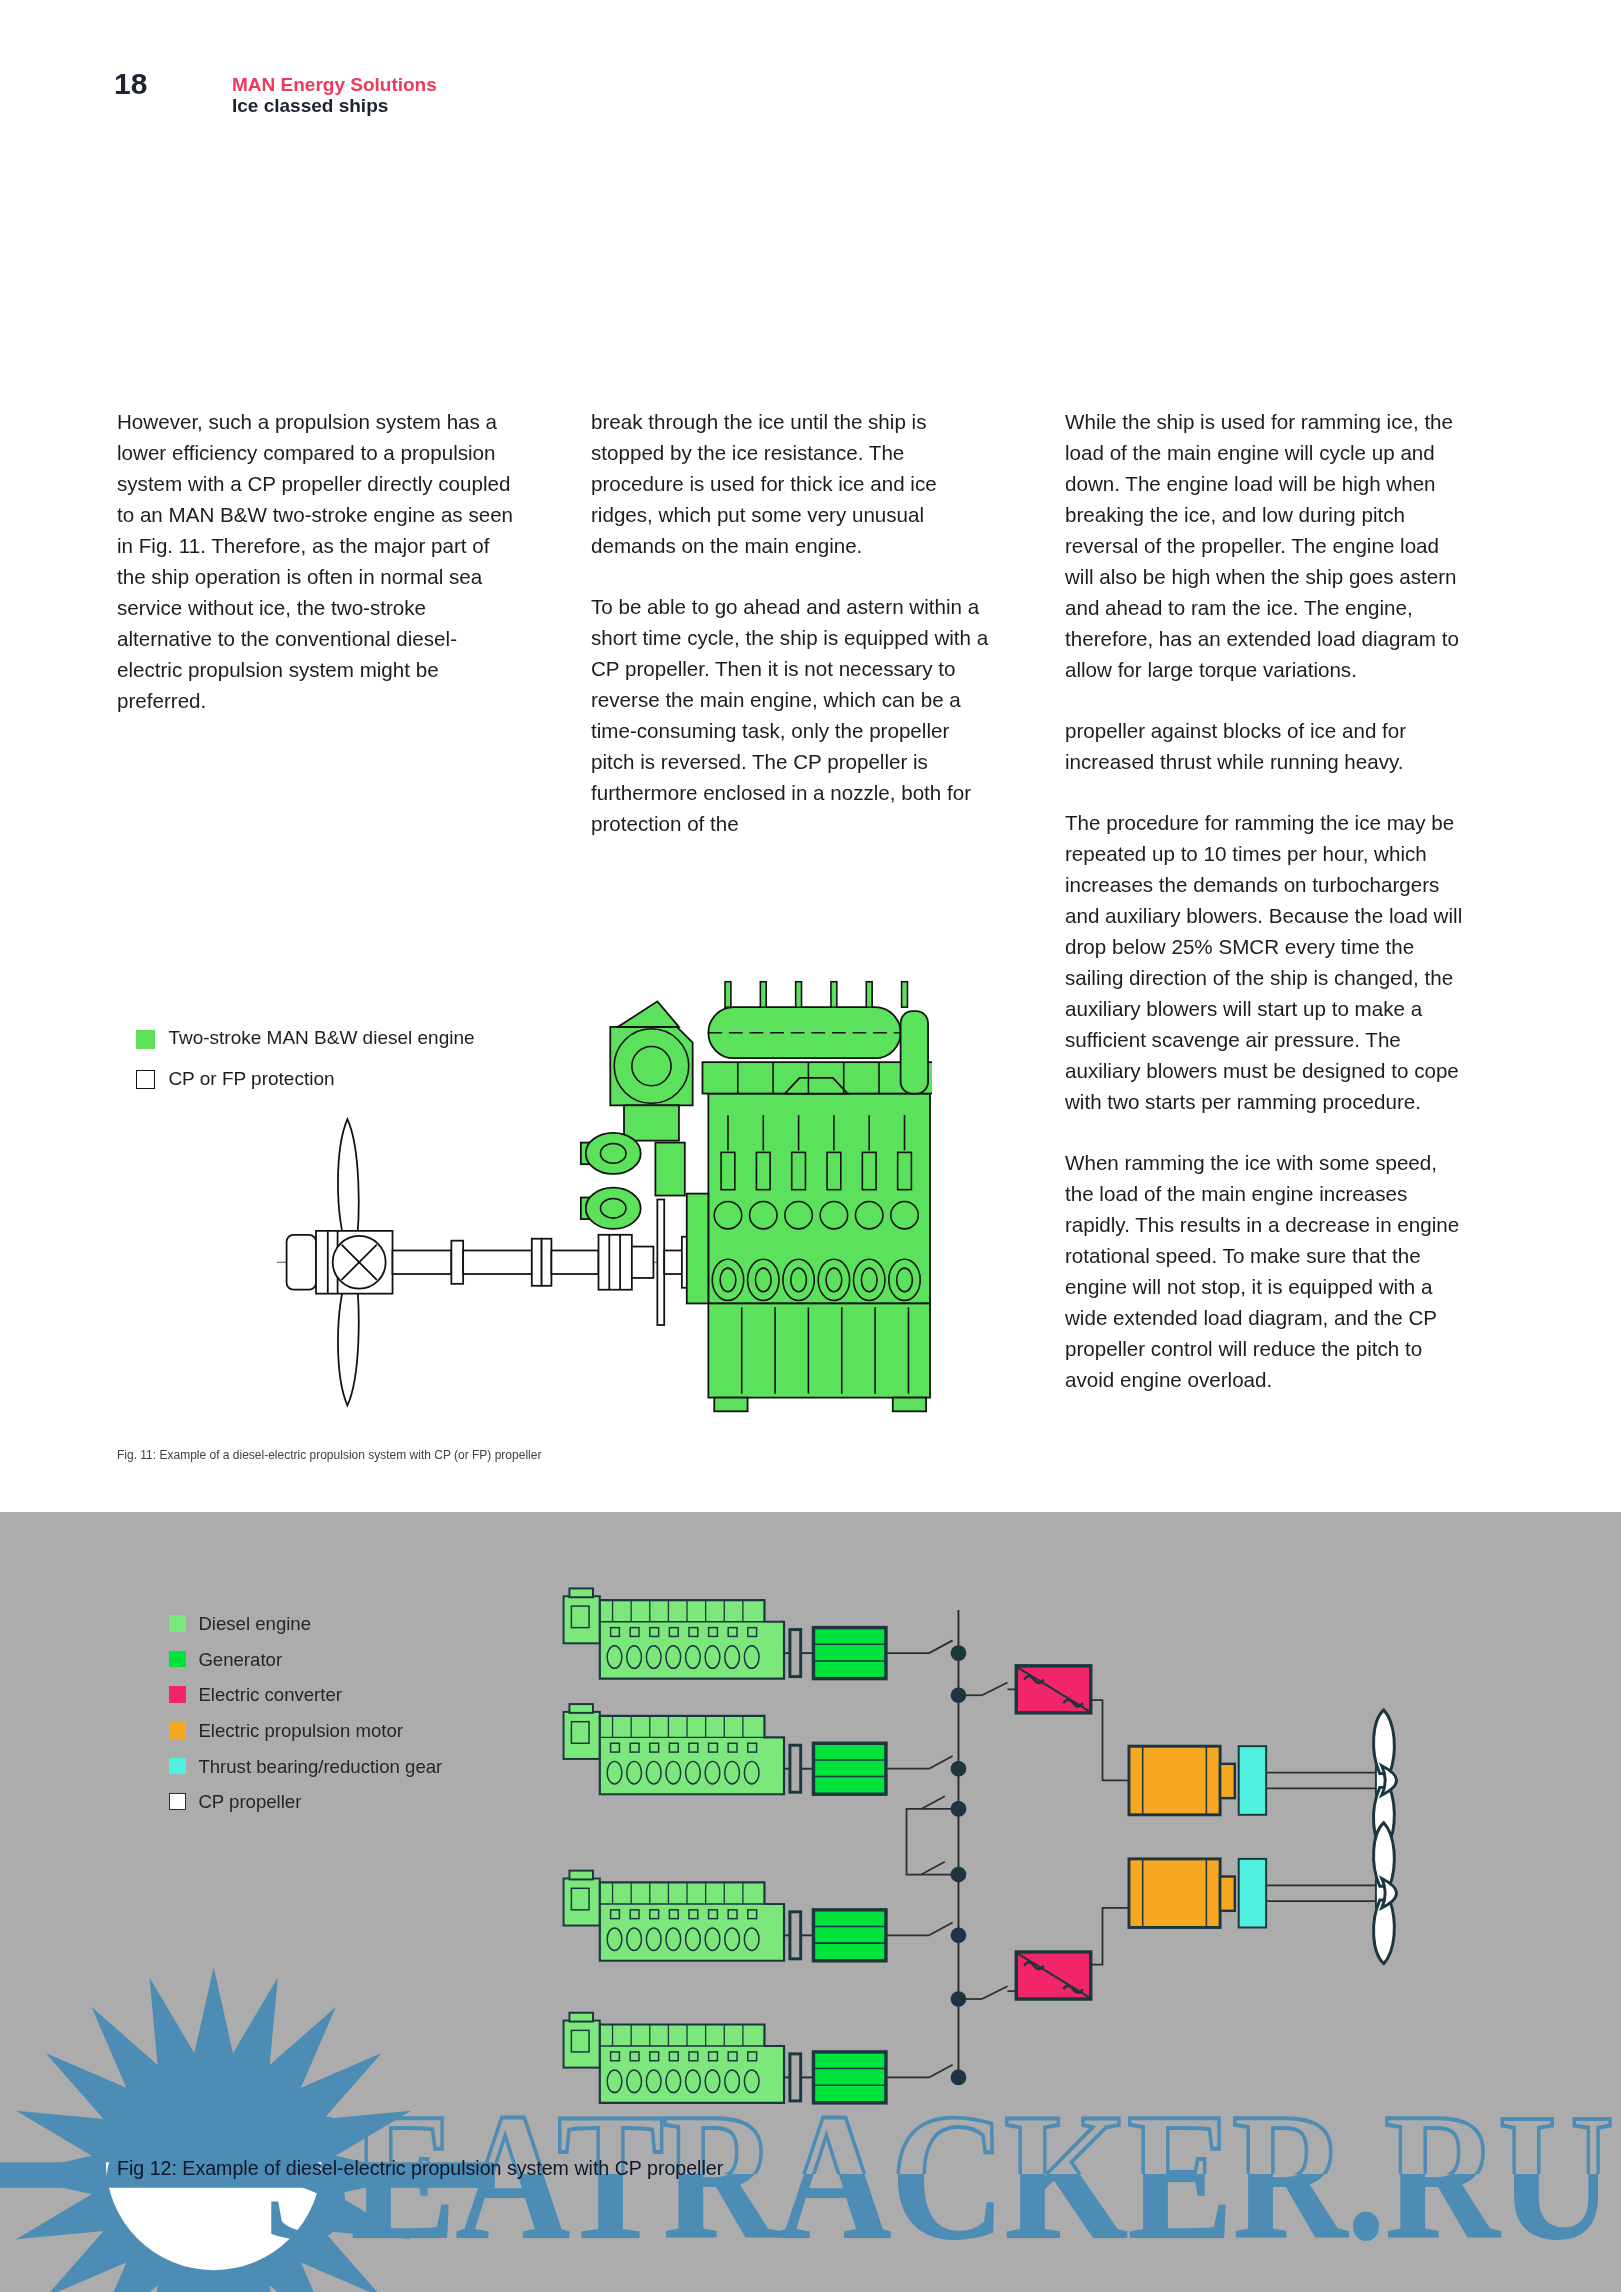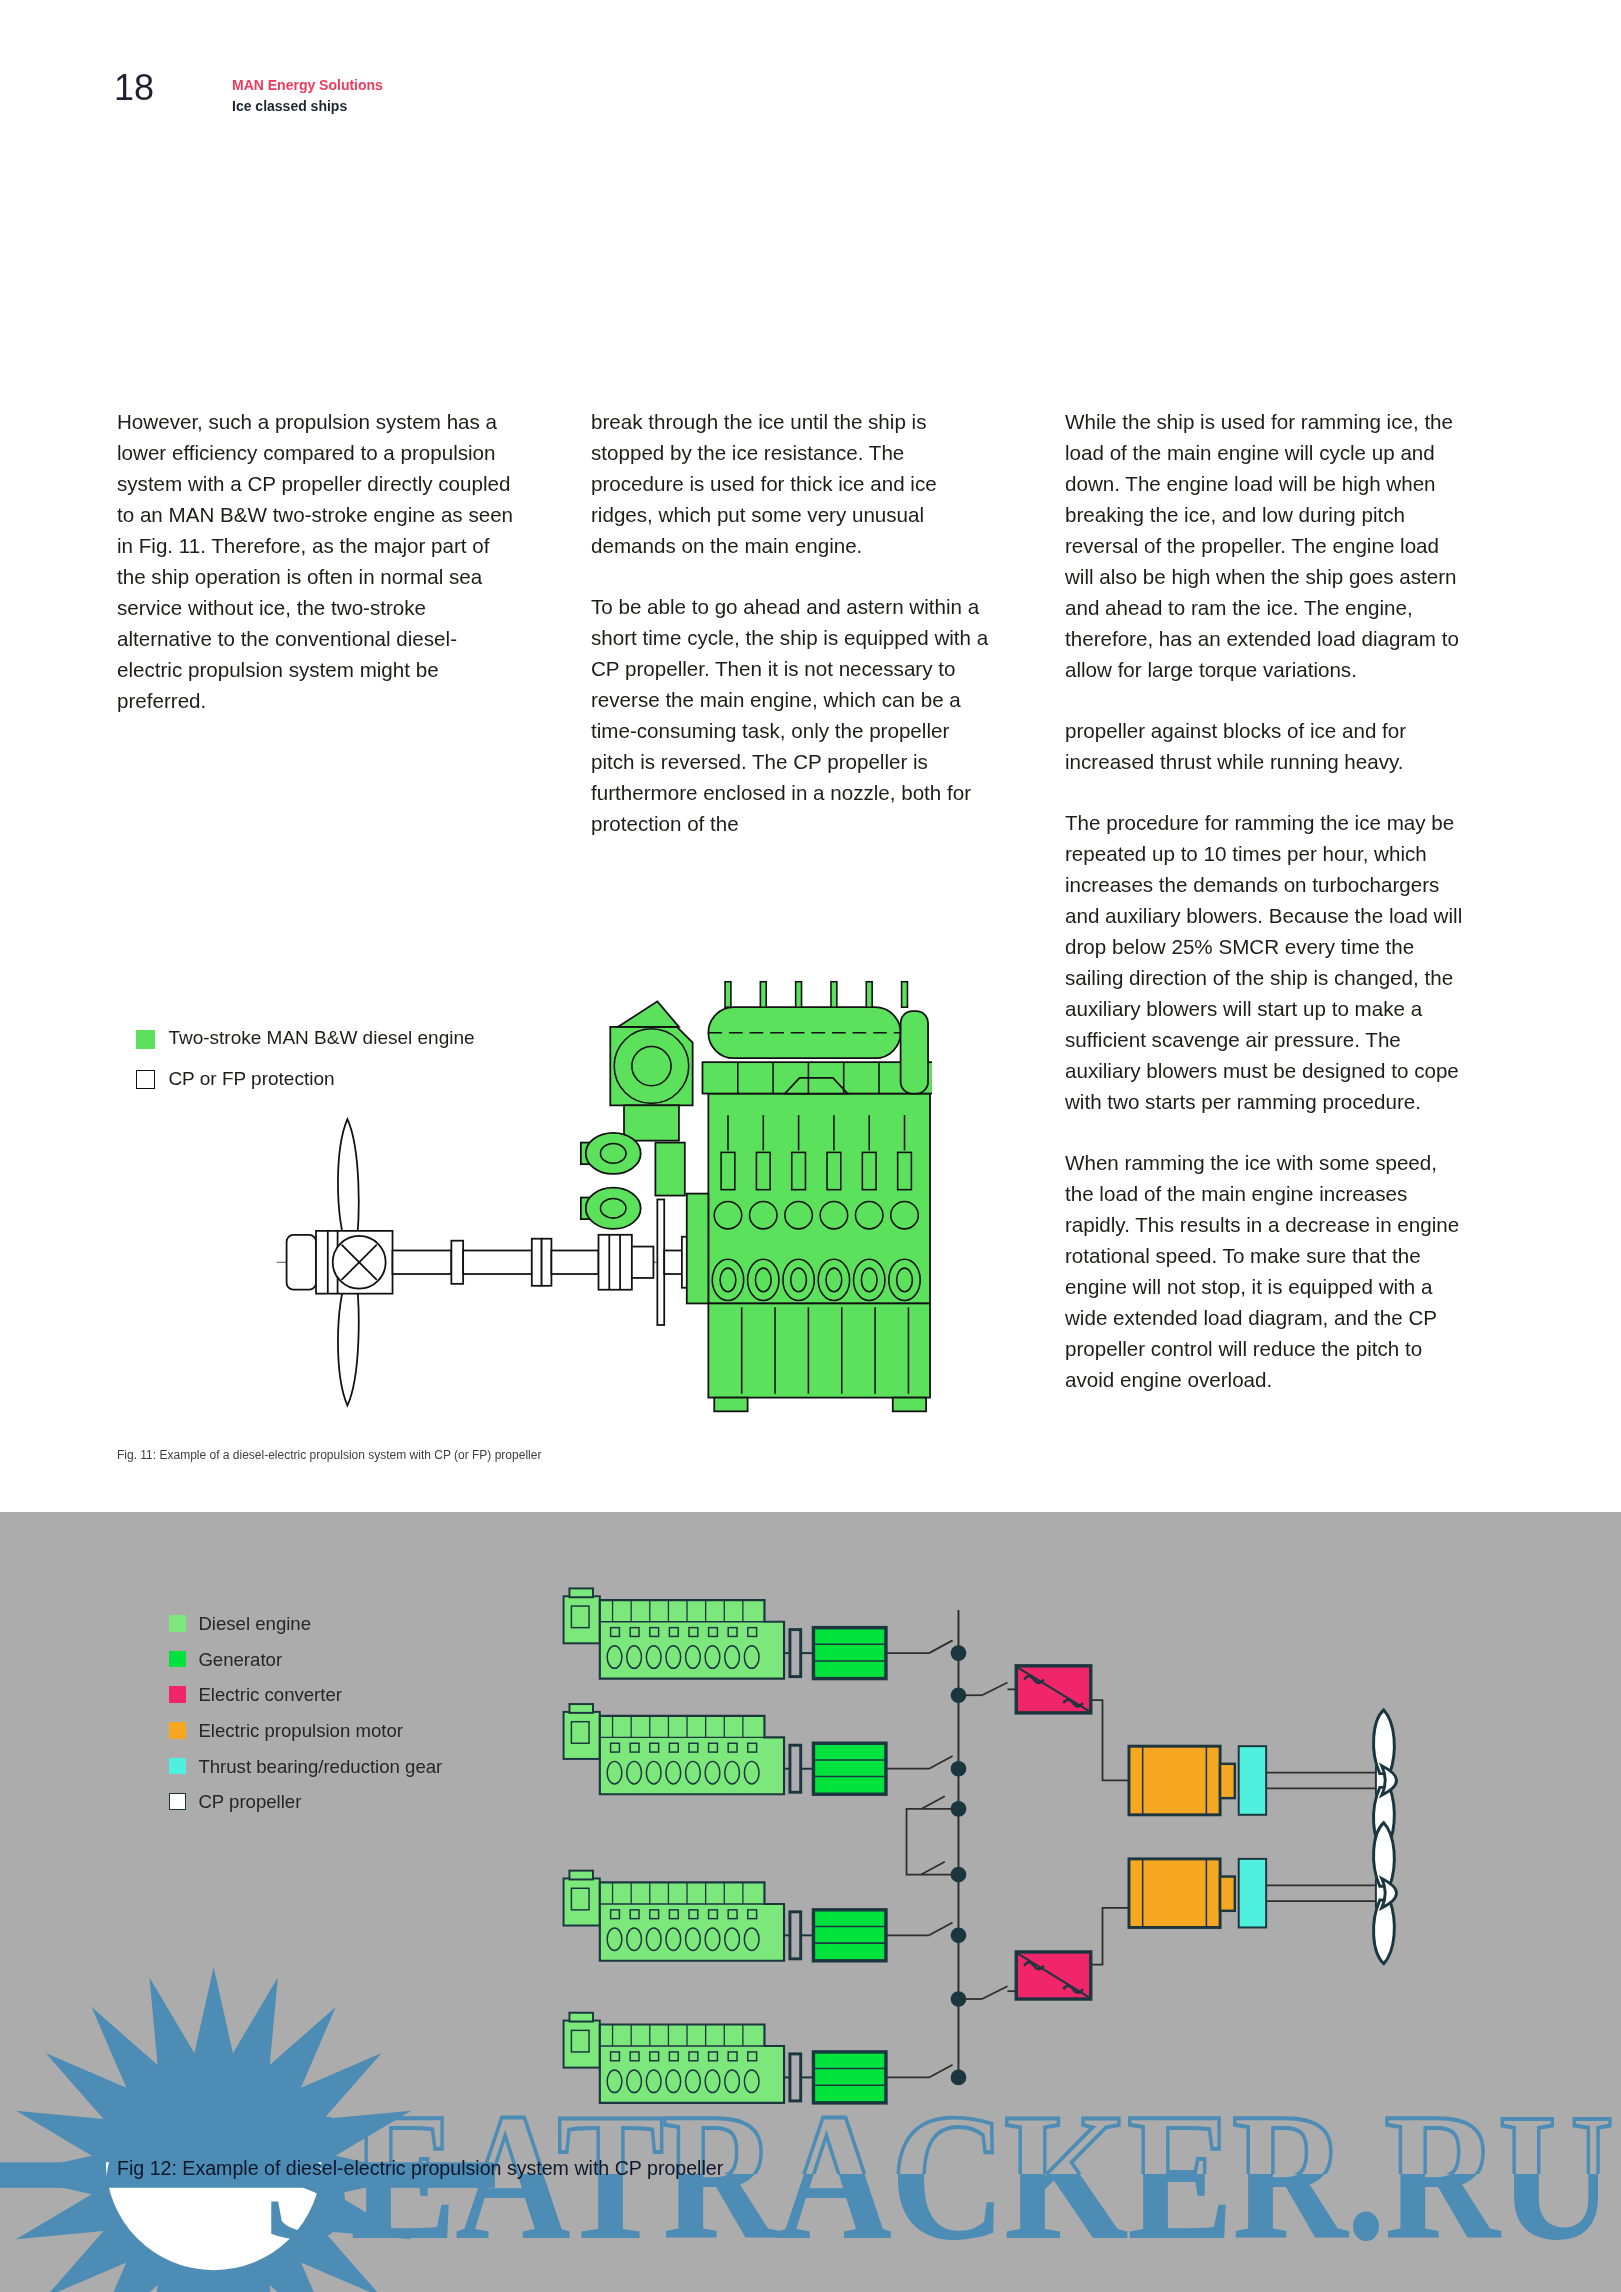--- a/index.html
+++ b/index.html
@@ -1,22 +1,22 @@
 <!DOCTYPE html>
 <html><head>
 <meta charset="utf-8">
 <style>
   html,body{margin:0;padding:0;}
   body{
     width:1621px;height:2293px;position:relative;background:#ffffff;
     font-family:"Liberation Sans",sans-serif;color:#1d1d1b;overflow:hidden;
   }
   
-  .page-number{position:absolute;left:114px;top:67px;font-size:36px;font-weight:normal;color:#1d2430;}
-  .brand{position:absolute;left:232px;top:75px;font-size:14px;font-weight:bold;line-height:20.6px;}
+  .page-number{position:absolute;left:114px;top:67px;font-size:30px;font-weight:bold;color:#1d2430;}
+  .brand{position:absolute;left:232px;top:75px;font-size:19px;font-weight:bold;line-height:20.6px;}
   .brand .line1{color:#ee3a5d;}
   .brand .line2{color:#1d2430;}
   
   .col{position:absolute;top:406px;width:404px;font-size:20.6px;line-height:31px;color:#1d1d1b;}
   .col p{margin:0 0 30px 0;}
   .col-1{left:117px;} .col-2{left:591px;} .col-3{left:1065px;}
   
   .fig11-legend{position:absolute;left:136px;top:1027px;font-size:19px;color:#1d1d1b;}
   .legend-row{display:flex;align-items:flex-start;margin-bottom:18.6px;}
   .swatch{width:16.7px;height:16.7px;margin:2.9px 13.7px 0 0;border:1.6px solid transparent;flex:none;}

